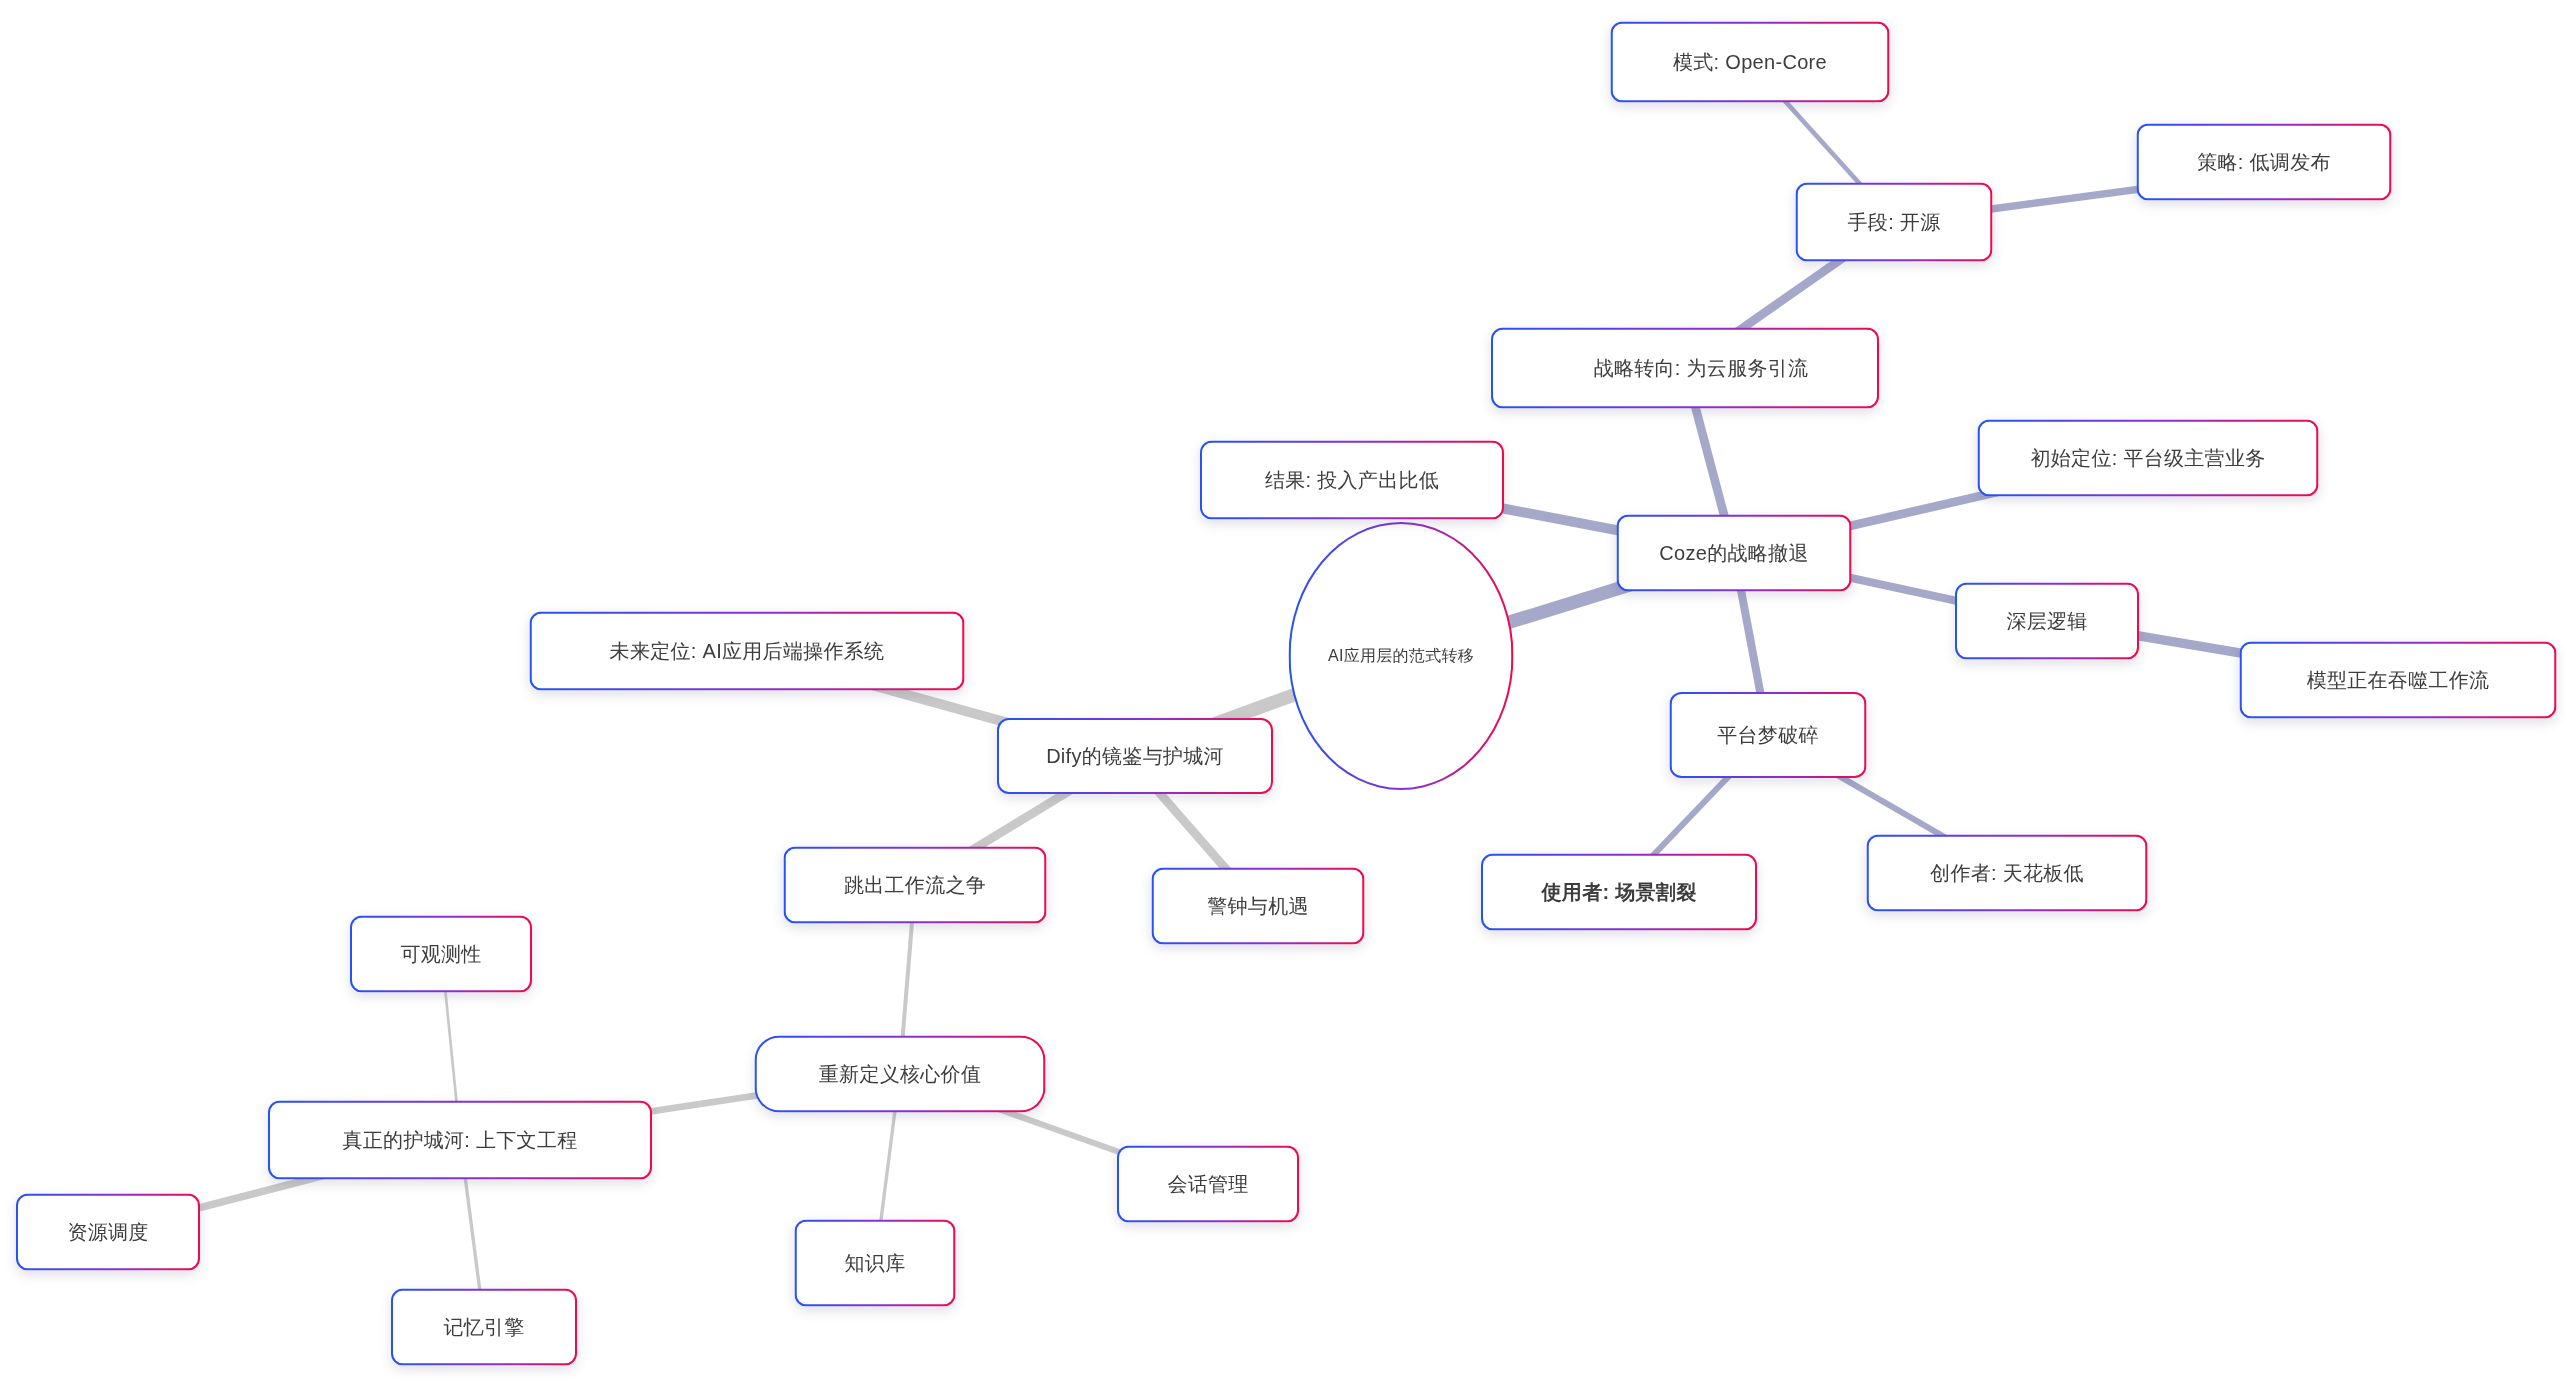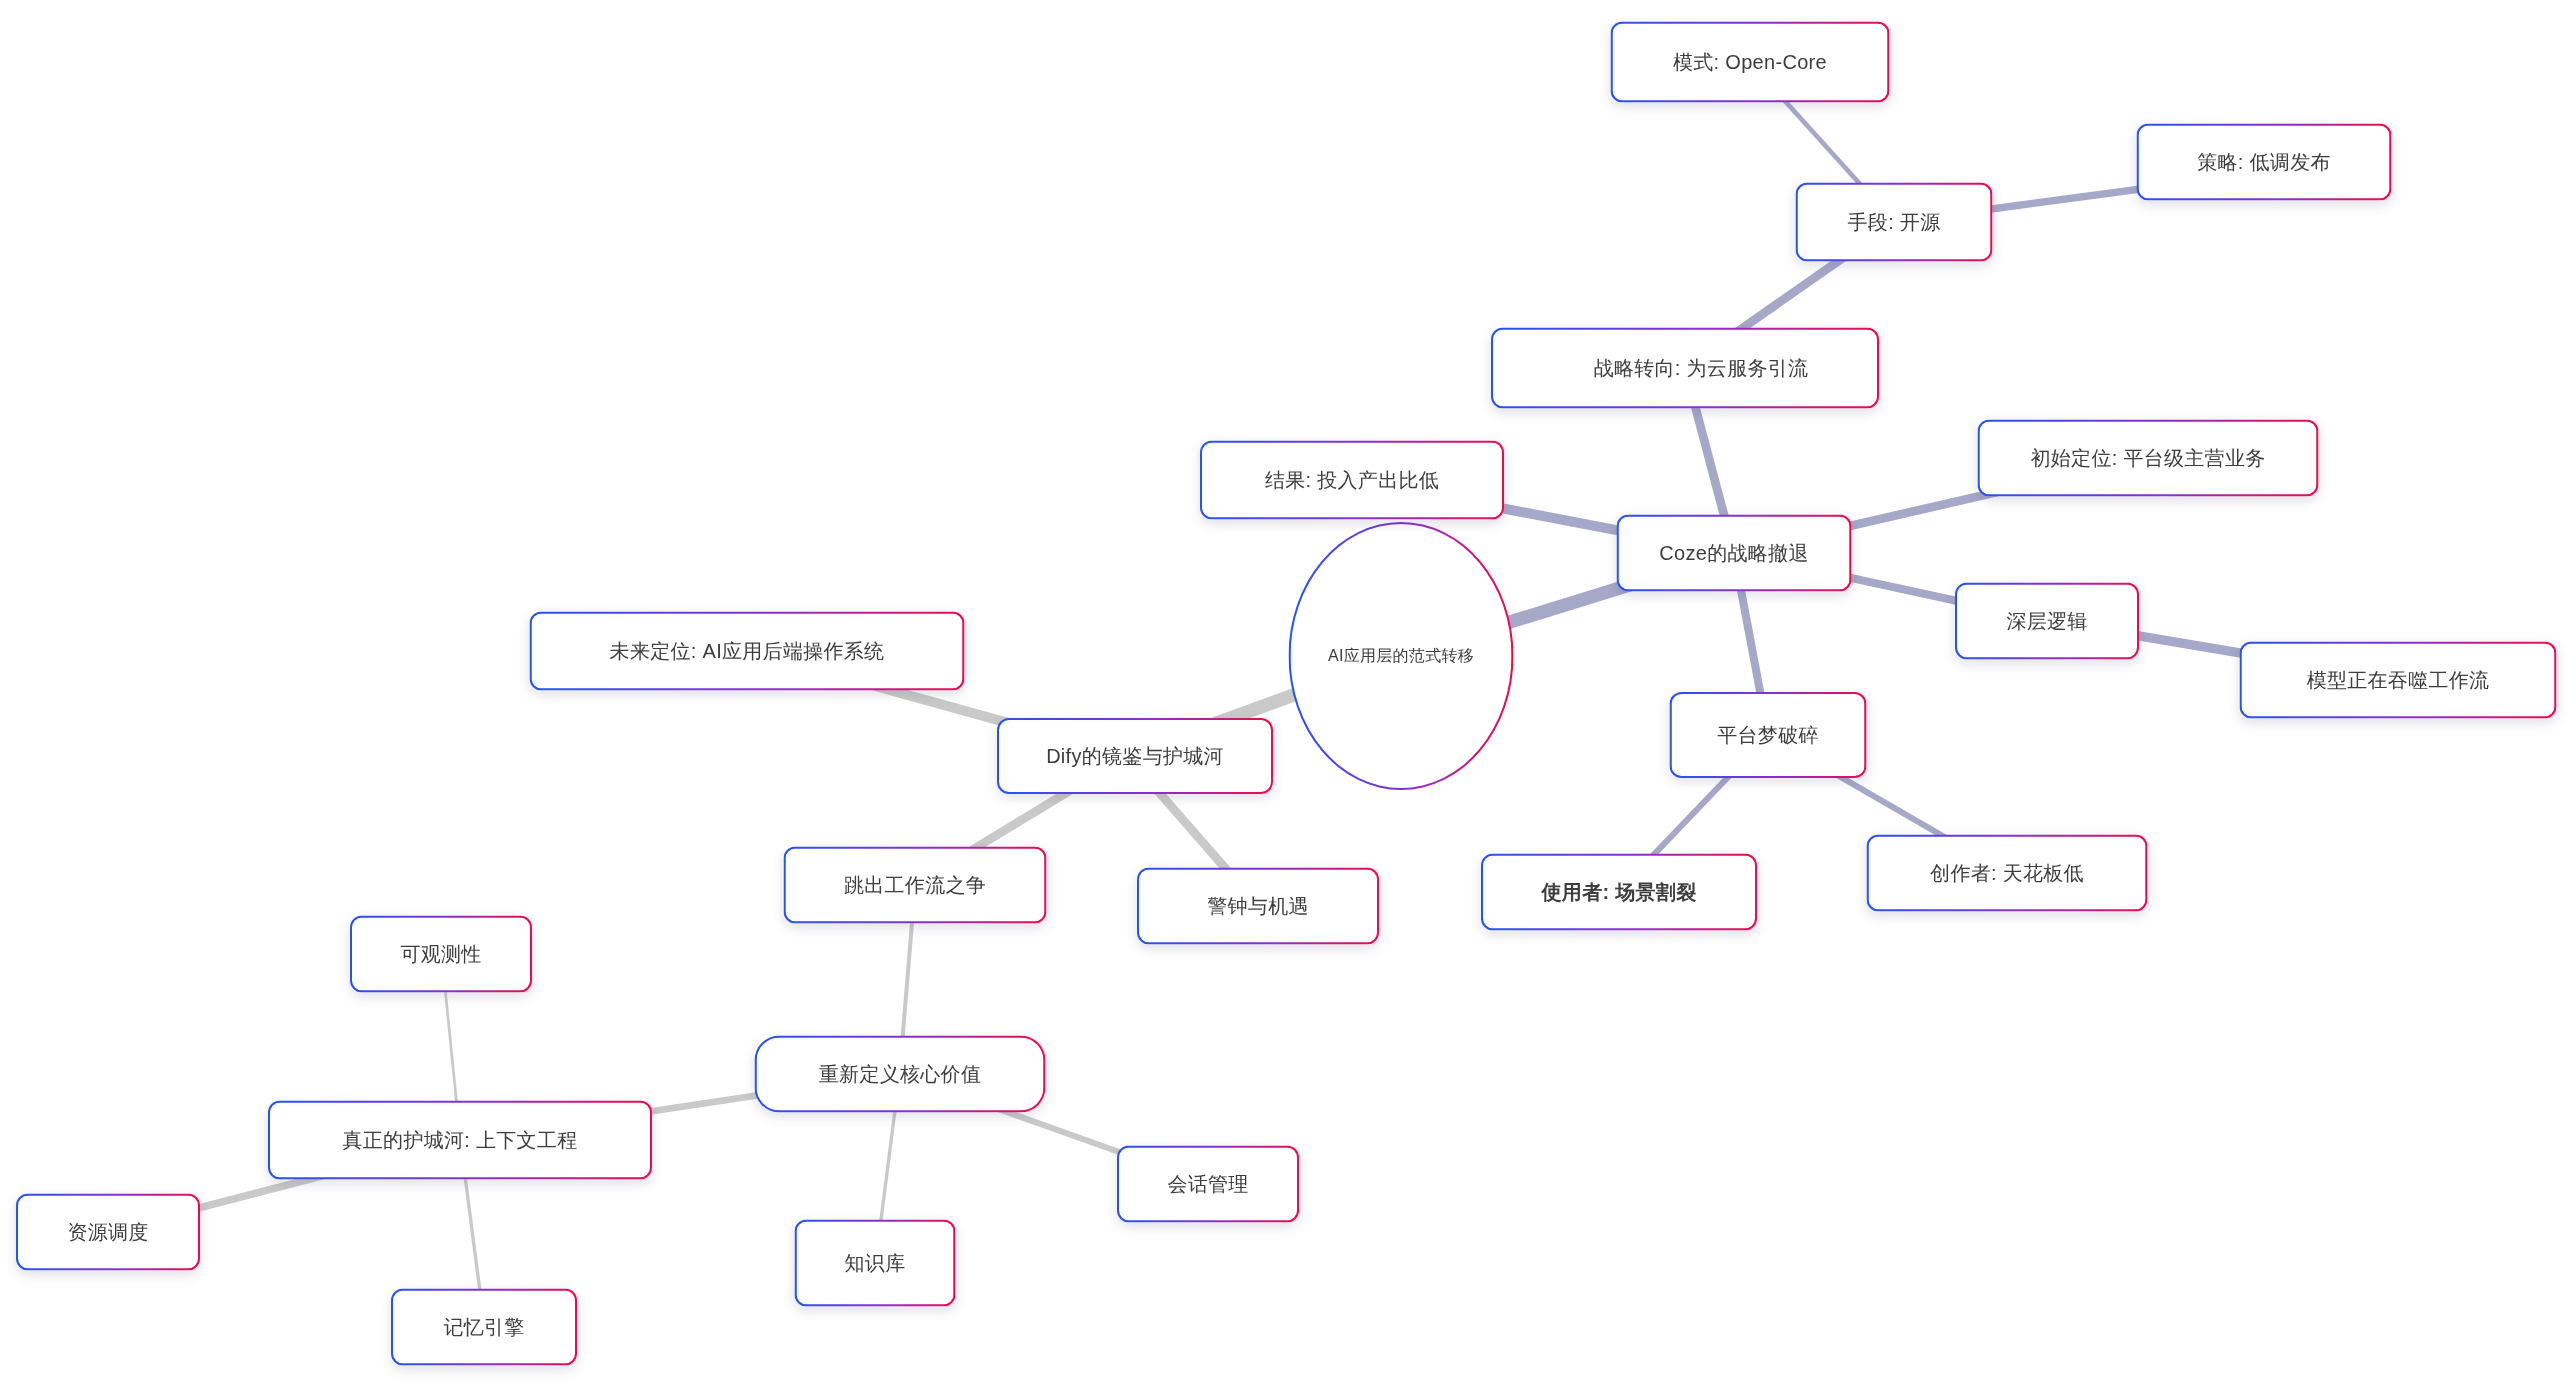--- a/index.html
+++ b/index.html
@@ -118,21 +118,21 @@
       </div>
       <div class="node" style="left: 1127px; top: 756px; width: 276px; height: 76px; background: linear-gradient(rgb(255, 255, 255), rgb(255, 255, 255)) padding-box padding-box, linear-gradient(90deg, rgb(36, 83, 245), rgb(139, 47, 208) 55%, rgb(240, 9, 75)) border-box border-box; color: rgb(61, 61, 61); margin-left: 8px;">
         <span>Dify的镜鉴与护城河</span>
       </div>
       <div class="node" style="left: 747px; top: 651px; width: 435px; height: 79px; background: linear-gradient(rgb(255, 255, 255), rgb(255, 255, 255)) padding-box padding-box, linear-gradient(90deg, rgb(36, 83, 245), rgb(139, 47, 208) 55%, rgb(240, 9, 75)) border-box border-box; color: rgb(61, 61, 61);">
         <span>未来定位: AI应用后端操作系统</span>
       </div>
       <div class="node" style="left: 915px; top: 885px; width: 263px; height: 77px; background: linear-gradient(rgb(255, 255, 255), rgb(255, 255, 255)) padding-box padding-box, linear-gradient(90deg, rgb(36, 83, 245), rgb(139, 47, 208) 55%, rgb(240, 9, 75)) border-box border-box; color: rgb(61, 61, 61);">
         <span>跳出工作流之争</span>
       </div>
-      <div class="node" style="left: 1258px; top: 906px; width: 242px; height: 77px; background: linear-gradient(rgb(255, 255, 255), rgb(255, 255, 255)) padding-box padding-box, linear-gradient(90deg, rgb(36, 83, 245), rgb(139, 47, 208) 55%, rgb(240, 9, 75)) border-box border-box; color: rgb(61, 61, 61);">
+      <div class="node" style="left: 1258px; top: 906px; width: 213px; height: 77px; background: linear-gradient(rgb(255, 255, 255), rgb(255, 255, 255)) padding-box padding-box, linear-gradient(90deg, rgb(36, 83, 245), rgb(139, 47, 208) 55%, rgb(240, 9, 75)) border-box border-box; color: rgb(61, 61, 61);">
         <span>警钟与机遇</span>
       </div>
       <div class="node" style="left: 441px; top: 954px; width: 182px; height: 77px; background: linear-gradient(rgb(255, 255, 255), rgb(255, 255, 255)) padding-box padding-box, linear-gradient(90deg, rgb(36, 83, 245), rgb(139, 47, 208) 55%, rgb(240, 9, 75)) border-box border-box; color: rgb(61, 61, 61);">
         <span>可观测性</span>
       </div>
       <div class="node" style="left: 900px; top: 1074px; width: 291px; height: 77px; background: linear-gradient(rgb(255, 255, 255), rgb(255, 255, 255)) padding-box padding-box, linear-gradient(90deg, rgb(36, 83, 245), rgb(139, 47, 208) 55%, rgb(240, 9, 75)) border-box border-box; color: rgb(61, 61, 61); border-radius: 25px;">
         <span>重新定义核心价值</span>
       </div>
       <div class="node" style="left: 460px; top: 1140px; width: 384px; height: 79px; background: linear-gradient(rgb(255, 255, 255), rgb(255, 255, 255)) padding-box padding-box, linear-gradient(90deg, rgb(36, 83, 245), rgb(139, 47, 208) 55%, rgb(240, 9, 75)) border-box border-box; color: rgb(61, 61, 61);">
         <span>真正的护城河: 上下文工程</span>

